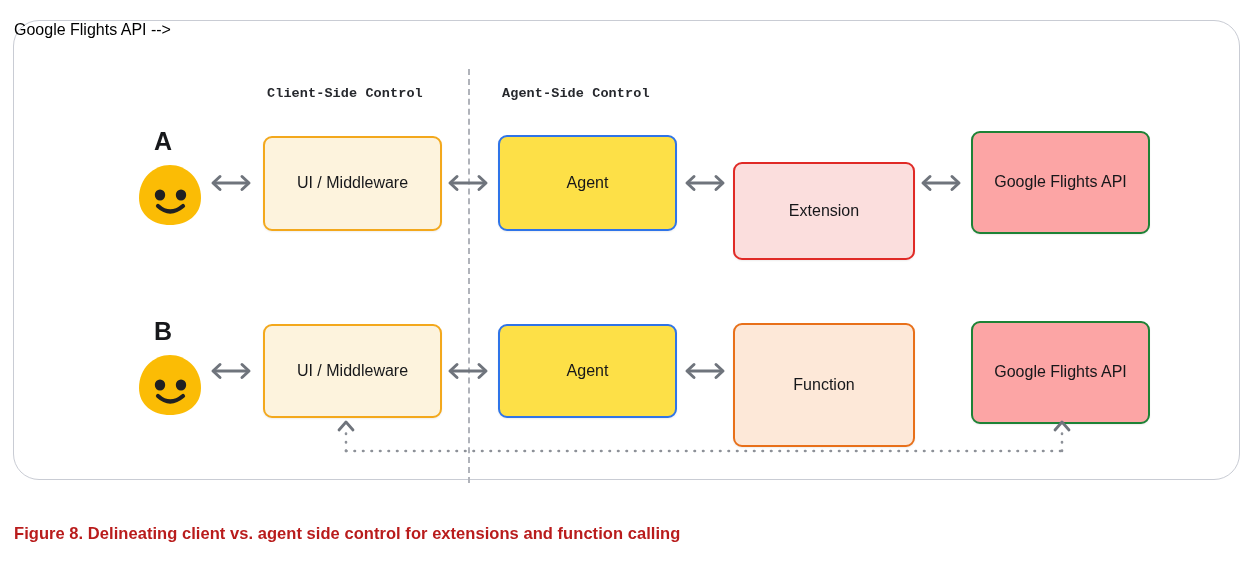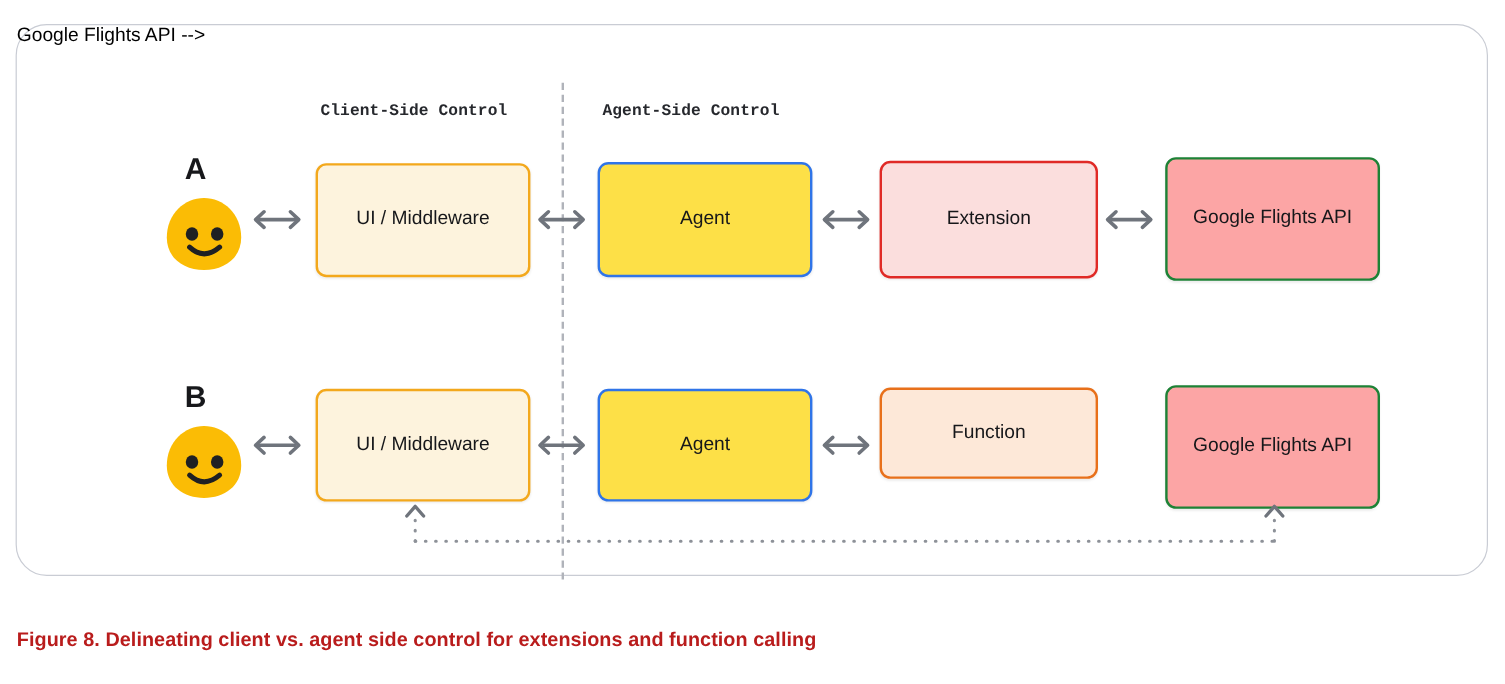--- a/index.html
+++ b/index.html
@@ -83,34 +83,34 @@
     justify-content: center;
     text-align: center;
     font-size: 16px;
     color: #16171a;
     line-height: 1.18;
     box-shadow: 0 1px 2px rgba(0,0,0,0.07);
     padding: 0 6px;
   }
   .node-ui        { background: #fdf3dd; border-color: #f3a81c; }
   .node-agent     { background: #fde047; border-color: #2f74e8; }
-  .node-extension { background: #fbdedd; border-color: #e02a26; }
+  .node-extension { background: #fbdedd; border-color: #e02a26; margin-top: 28px; }
   .node-function  { background: #fde8d8; border-color: #e8701a; }
   .node-api       { background: #fca5a5; border-color: #1d8236; }
 
   
   #node-ui-a        { left: 249px;  top: 115px; width: 179px; height: 95px; }
   #node-agent-a     { left: 484px;  top: 114px; width: 179px; height: 96px; }
   #node-extension-a { left: 719px;  top: 113px; width: 182px; height: 98px; }
   #node-api-a       { left: 957px;  top: 110px; width: 179px; height: 103px; }
 
   
   #node-ui-b        { left: 249px;  top: 303px; width: 179px; height: 94px; }
   #node-agent-b     { left: 484px;  top: 303px; width: 179px; height: 94px; }
-  #node-function-b  { left: 719px;  top: 302px; width: 182px; height: 76px; }
+  #node-function-b  { left: 719px;  top: 302px; width: 182px; height: 124px; }
   #node-api-b       { left: 957px;  top: 300px; width: 179px; height: 103px; }
 
   
   .arrow2 {
     position: absolute;
     width: 48px;
     height: 22px;
   }
   #arrow-a-1 { left: 193px; top: 151px; }
   #arrow-a-2 { left: 430px; top: 151px; }

